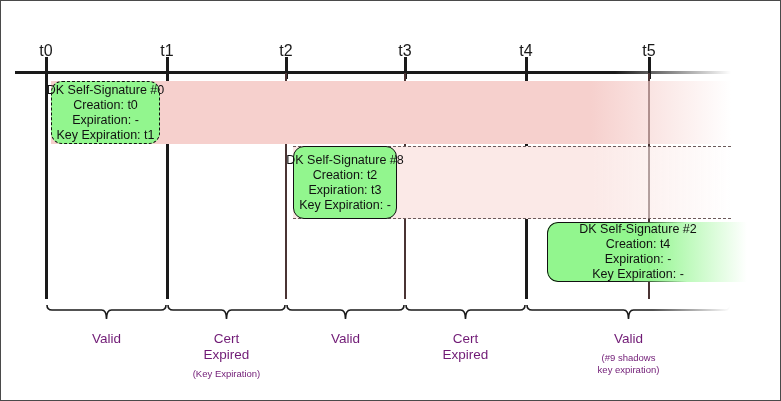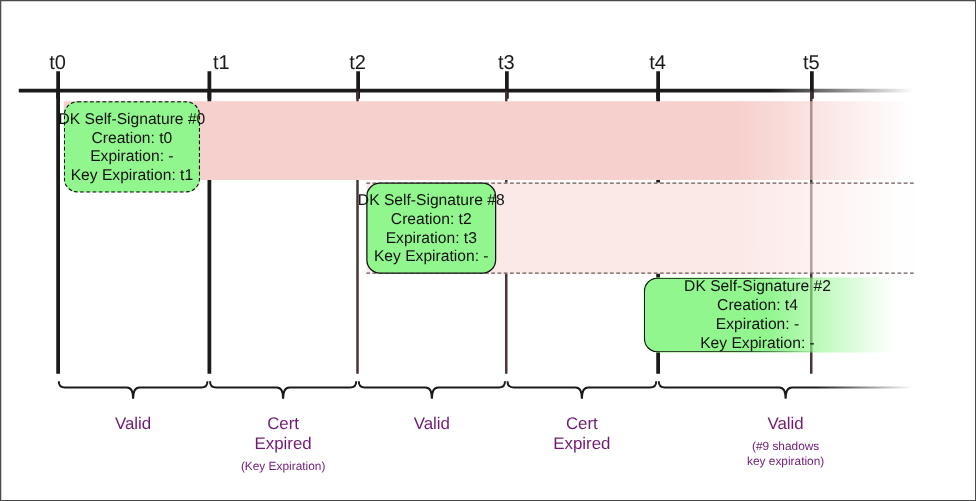--- a/index.html
+++ b/index.html
@@ -92,34 +92,34 @@
     line-height: 15px;
     color: #111111;
     text-align: center;
   }
   .sigbox .line { white-space: nowrap; }
 
   .sig0 {
     left: 50px;
     top: 80px;
     width: 109px;
-    height: 73px;
+    height: 63px;
     background: #92f68e;
     border: 1.5px dashed #111111;
   }
   .sig1 {
     left: 292px;
     top: 145px;
     width: 104px;
     height: 73px;
     background: #92f68e;
     border: 1.5px solid #111111;
   }
   .sig2 {
-    left: 514px;
+    left: 546px;
     top: 221px;
     width: 200px;
     height: 60px;
     border-radius: 11px 0 0 11px;
     background: linear-gradient(to right,
         #92f68e 0px, #92f68e 100px, rgba(146,246,142,0) 200px);
     border: none;
     justify-content: center;
     padding-right: 18px;
   }
@@ -166,21 +166,21 @@
 <body>
 
 <div id="canvas">
 
   <div class="axis-line"></div>
 
   <div id="ticks-layer">
       <div class="tick-label" style="left: 45px;">t0</div>
       <div class="tick" style="left: 44px;"></div>
       <div class="vline" style="left: 44px;"></div>
-      <div class="tick-label" style="left: 176px; text-align: center;">t1</div>
+      <div class="tick-label" style="left: 166px; text-align: center;">t1</div>
       <div class="tick" style="left: 165px;"></div>
       <div class="vline" style="left: 165px;"></div>
       <div class="tick-label" style="left: 285px;">t2</div>
       <div class="tick" style="left: 284px;"></div>
       <div class="vline thin" style="left: 284px;"></div>
       <div class="tick-label" style="left: 404px;">t3</div>
       <div class="tick" style="left: 403px;"></div>
       <div class="vline thin" style="left: 403px;"></div>
       <div class="tick-label" style="left: 525px;">t4</div>
       <div class="tick" style="left: 524px;"></div>

